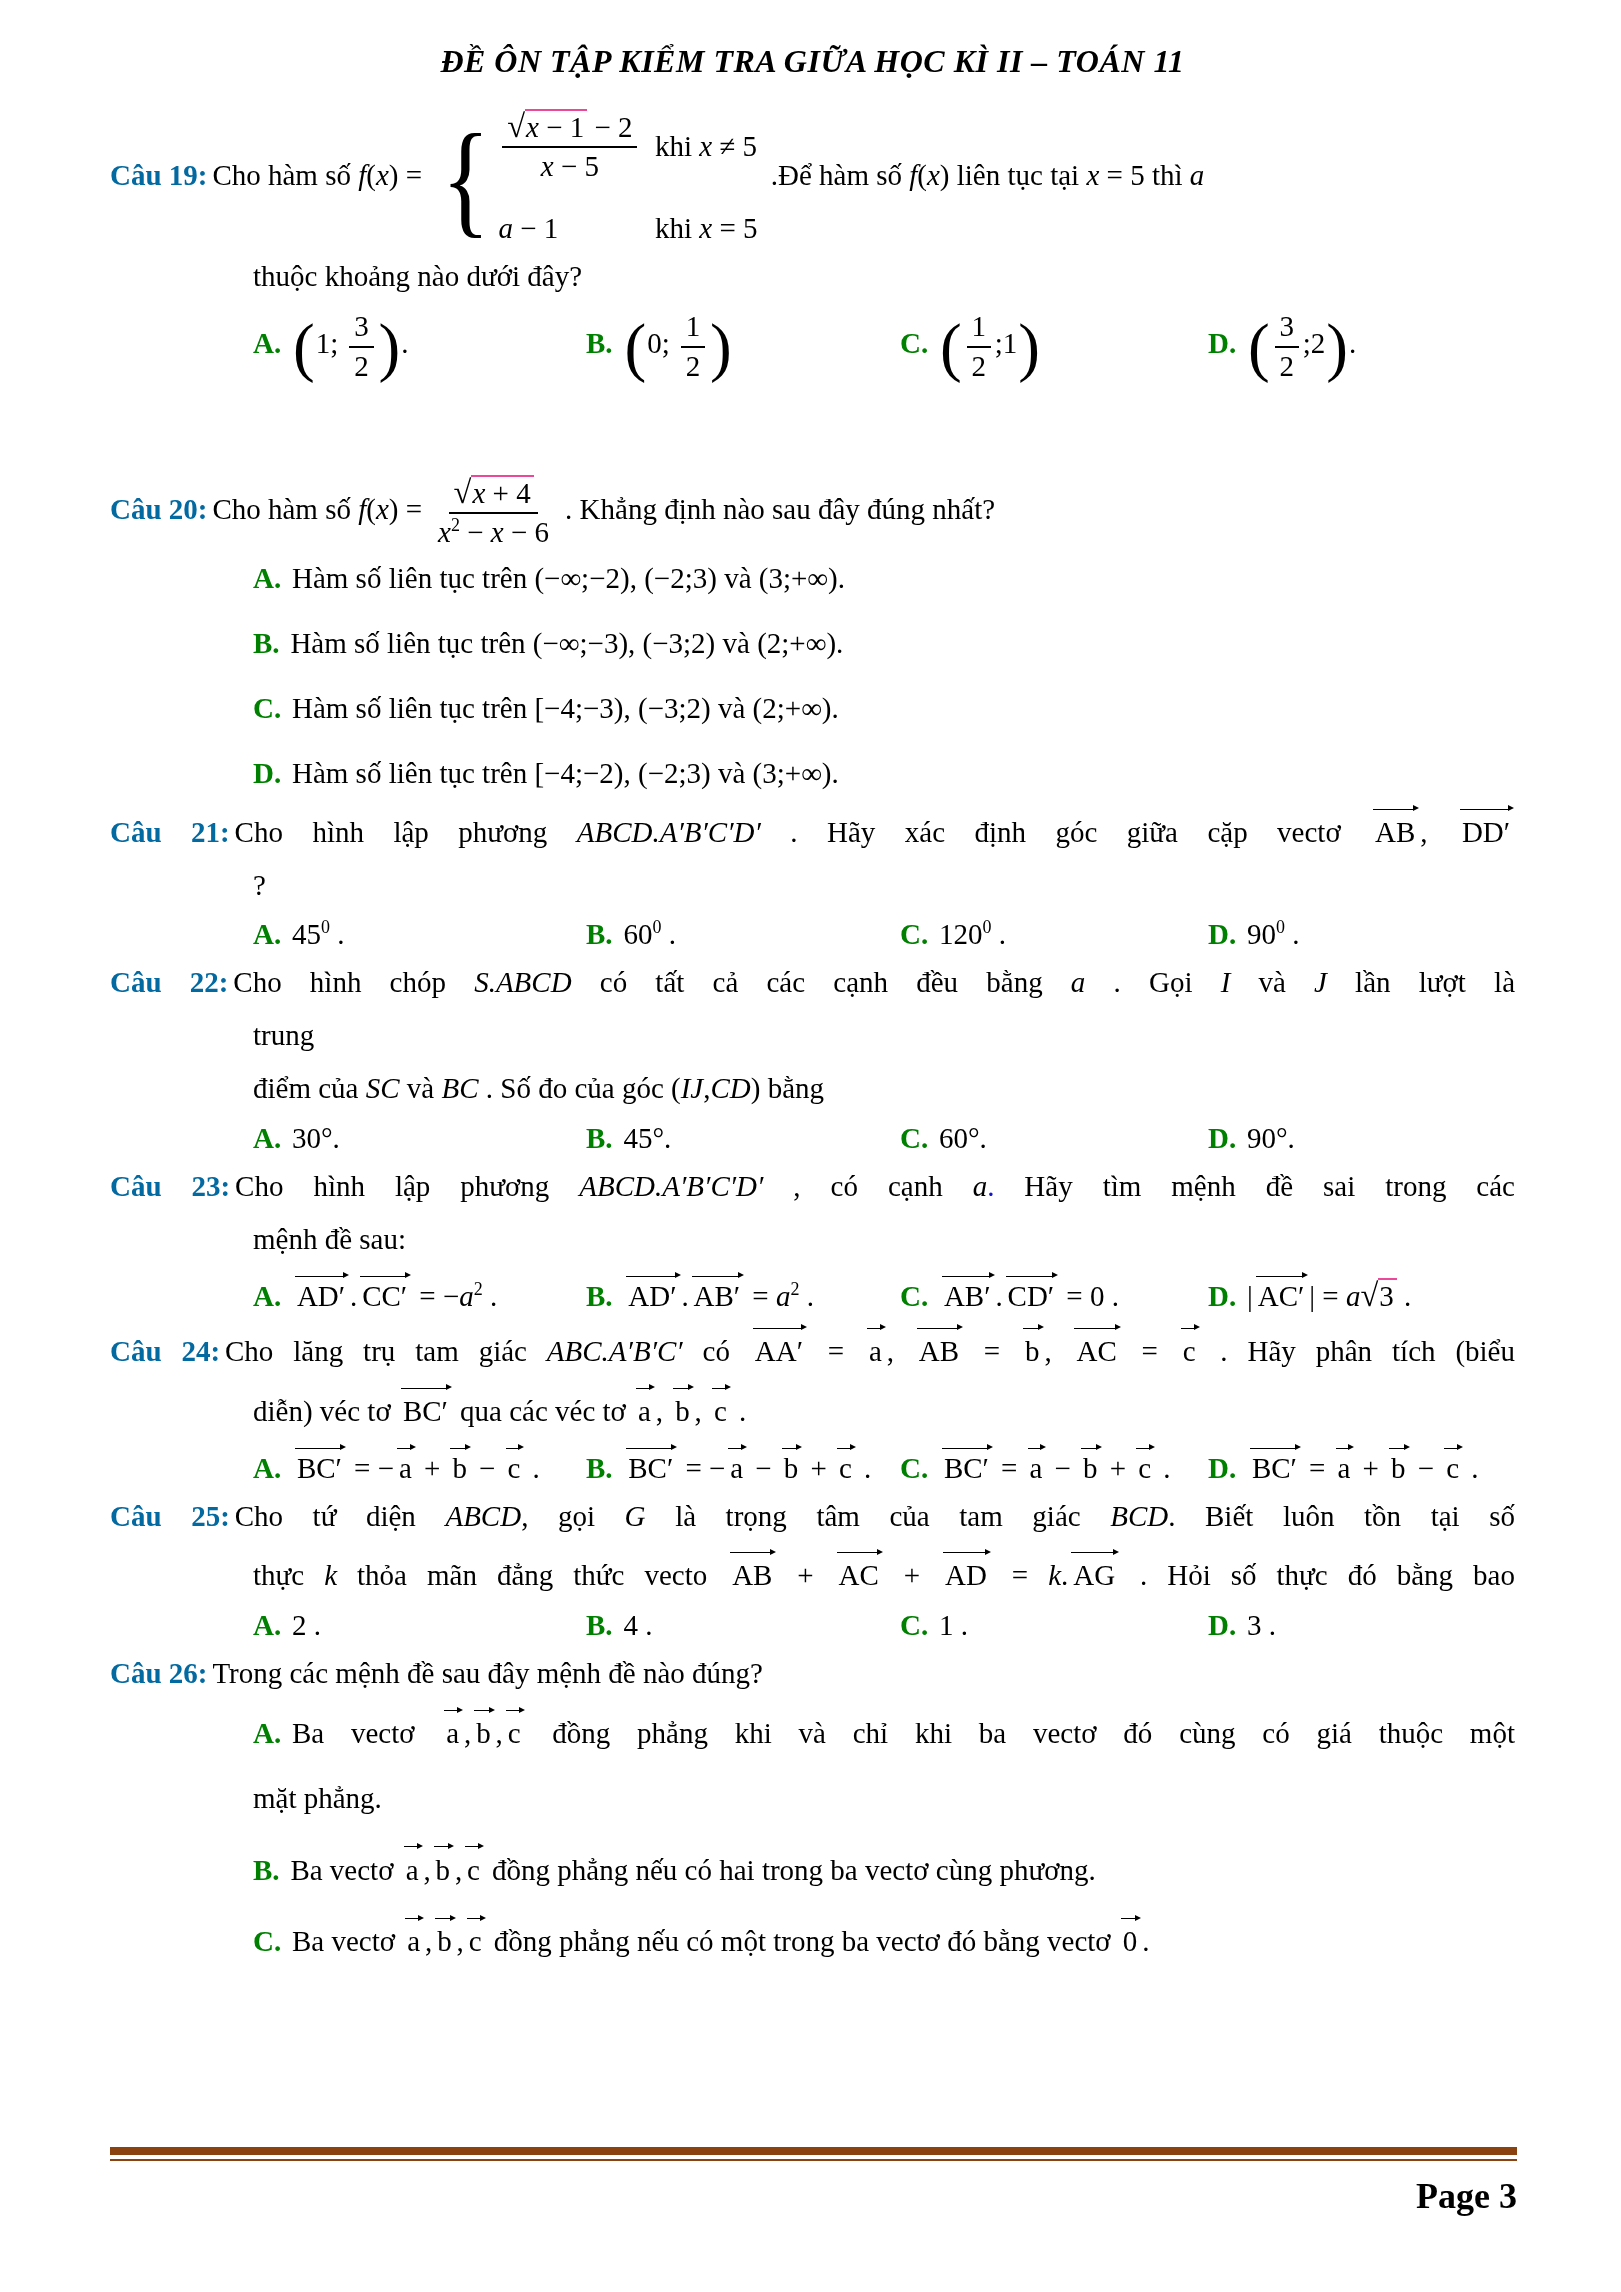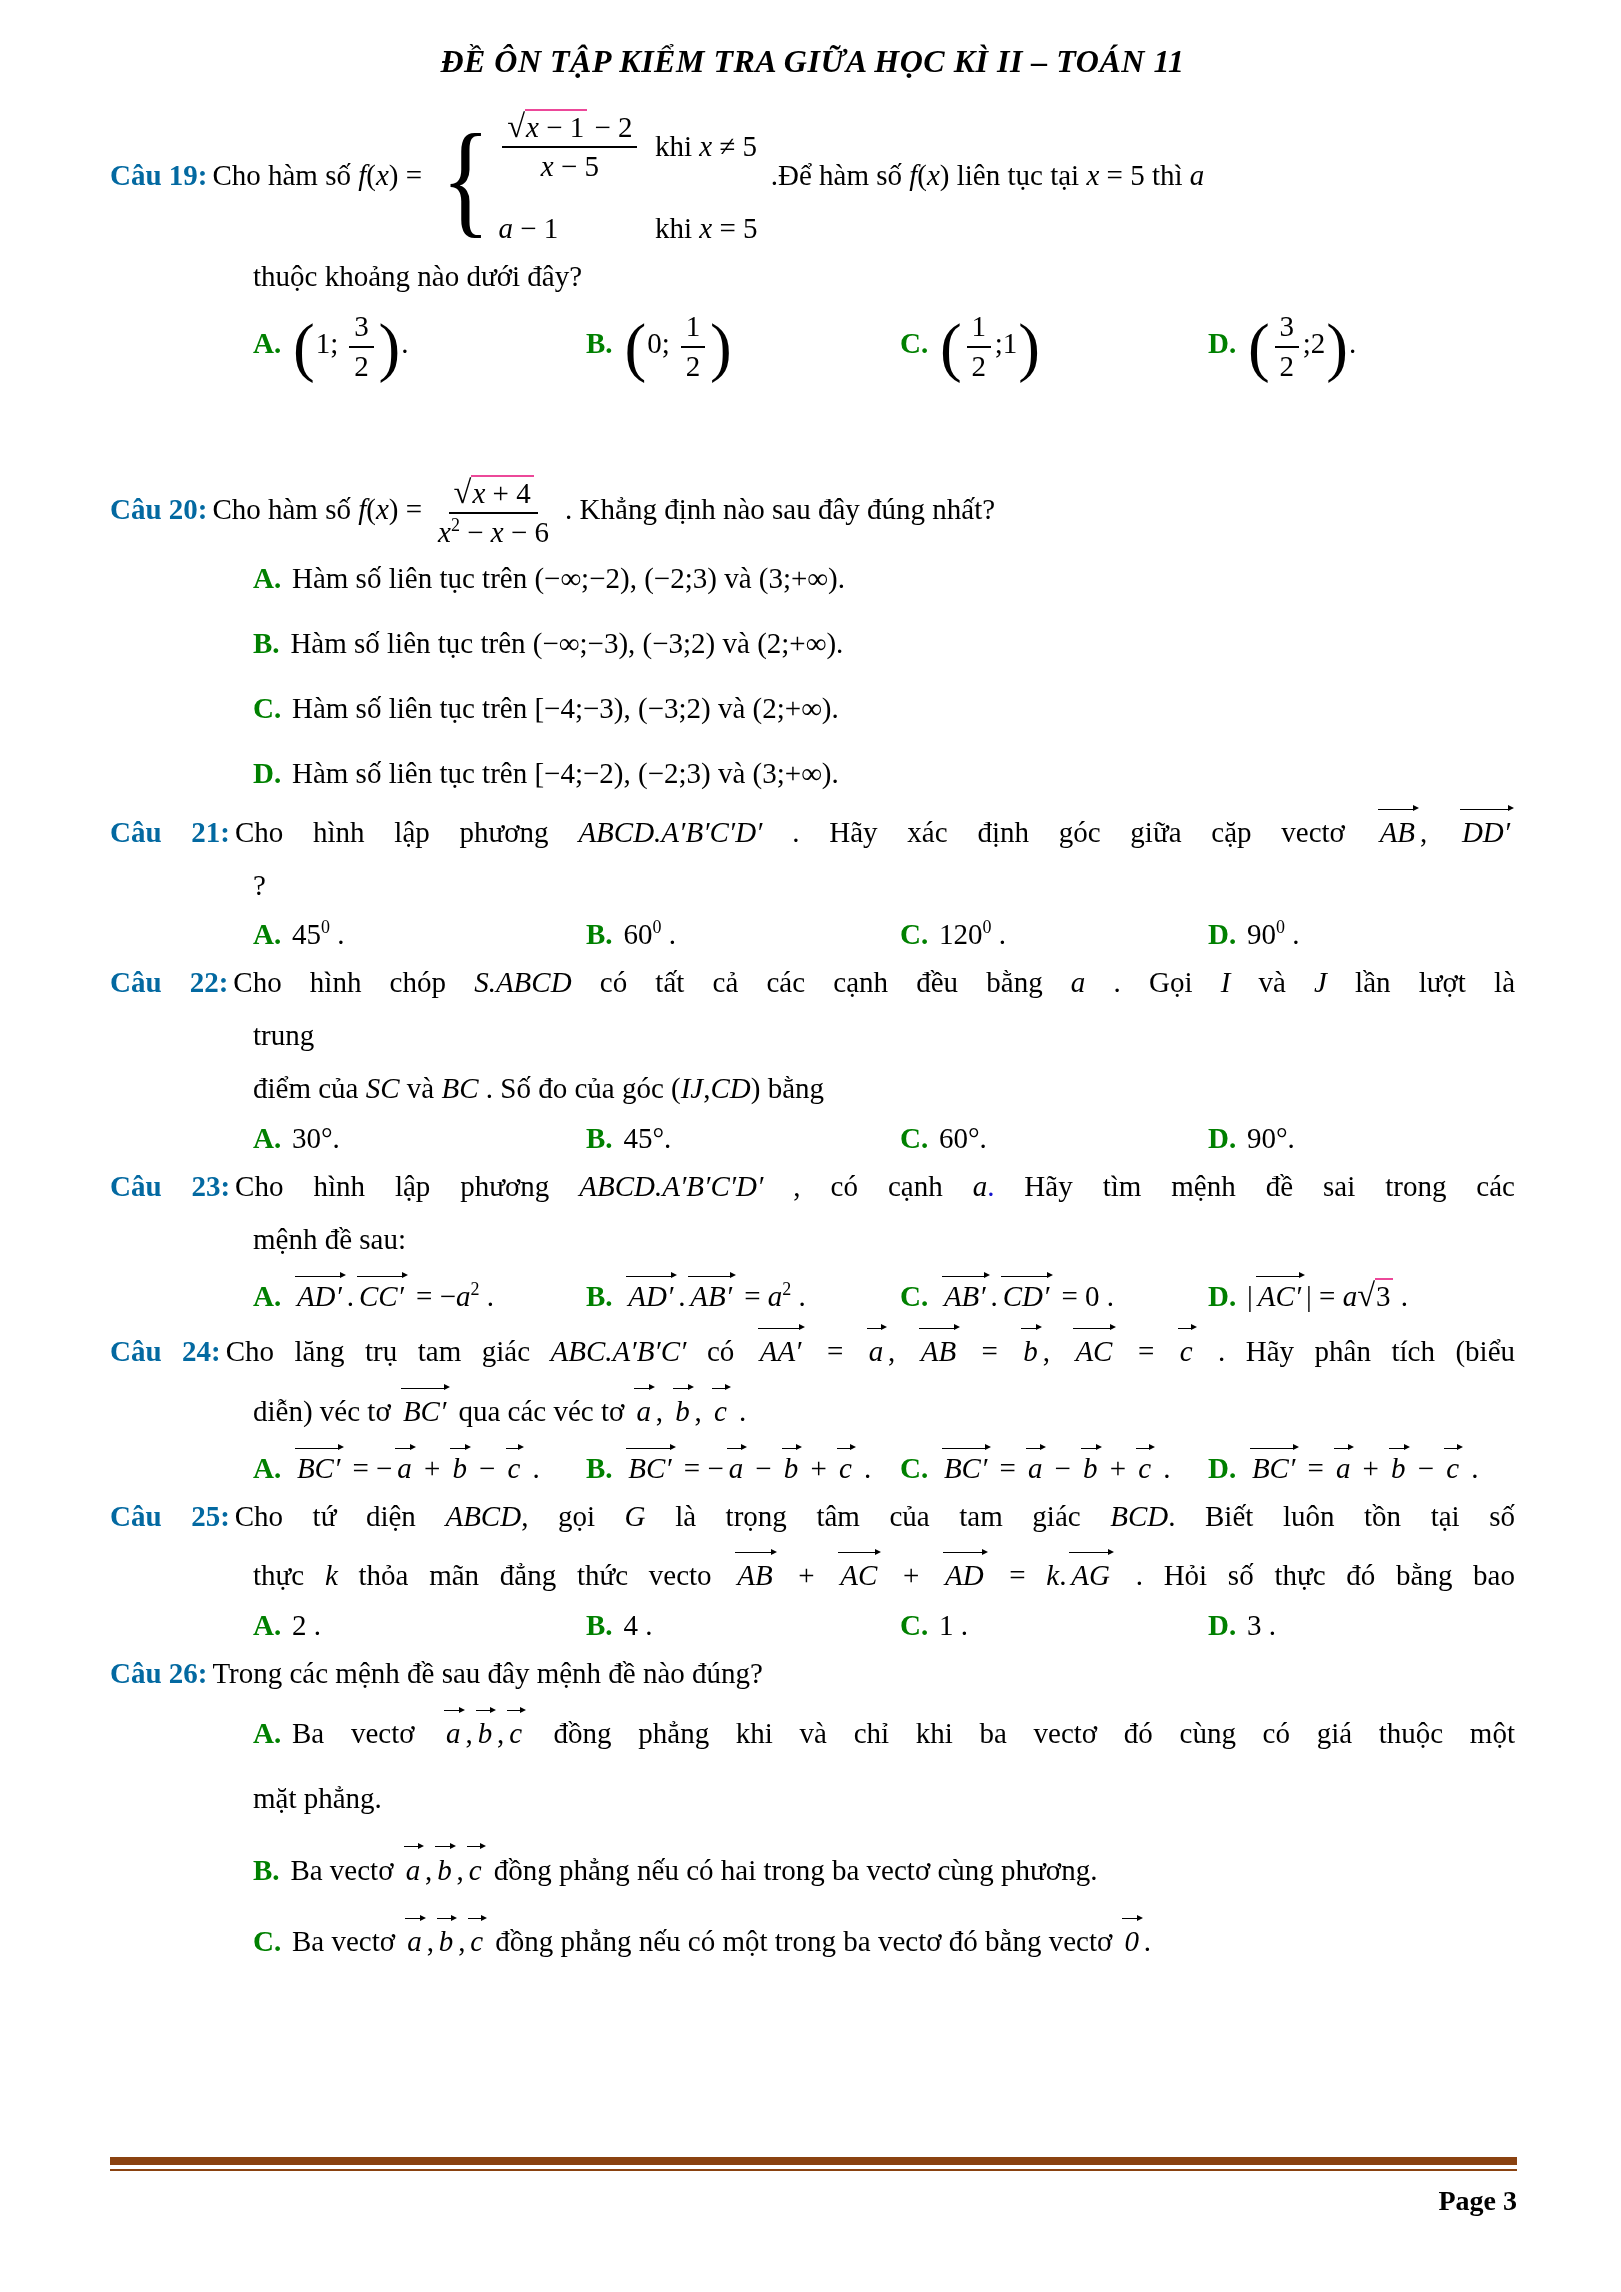--- a/index.html
+++ b/index.html
@@ -34,34 +34,34 @@
   .gap-q19{margin-bottom:92px;}
   
   .frac{display:inline-flex;flex-direction:column;align-items:center;vertical-align:middle;margin:0 3.9px;text-align:center;}
   .fnum{display:block;border-bottom:2px solid #000;padding:0 4.9px 2px 4.9px;line-height:1.15;}
   .fden{display:block;padding:2px 4.9px 0 4.9px;line-height:1.15;}
   
   .sqrt{display:inline-flex;align-items:flex-start;white-space:nowrap;}
   .srad{line-height:1.05;font-size:1.12em;}
   .sbody{border-top:2px solid #ec4899;padding:0 2.9px 0 1px;line-height:1.15;}
   
-  .vec{position:relative;display:inline-block;font-style:italic;margin:0 2.9px;padding:0.24em 2px 0 2px;}
+  .vec{position:relative;display:inline-block;margin:0 2.9px;padding:0.24em 2px 0 2px;}
   .vec::before{content:"";position:absolute;top:0.1em;left:0;right:2.9px;border-top:1.7px solid #000;}
   .vec::after{content:"";position:absolute;top:-0.02em;right:-2px;width:0;height:0;
     border-left:6.9px solid #000;border-top:3.4px solid transparent;border-bottom:3.4px solid transparent;}
   
   .bigp{font-size:2.25em;line-height:0;vertical-align:middle;font-weight:400;padding:0 1px;}
   
   .cases{display:inline-flex;align-items:center;vertical-align:middle;margin:0 5.9px;}
   .cbrace{font-size:4.4em;line-height:0.82;font-weight:400;transform:scaleX(0.8);}
   .crows{display:grid;grid-template-columns:max-content max-content;column-gap:13.7px;row-gap:25.5px;align-items:center;justify-items:start;margin-left:2px;}
   
   .ftr{position:absolute;left:110px;right:104px;bottom:76px;}
   .rule{height:3.9px;border-top:8.8px solid #8a4210;border-bottom:2.9px solid #8a4210;}
-  .pageno{text-align:right;font-weight:bold;font-size:28px;margin-top:13.7px;}
+  .pageno{text-align:right;font-weight:bold;font-size:36px;margin-top:13.7px;}
 </style>
 </head>
 <body>
 
 <div class="page">
   <div class="hdr">ĐỀ ÔN TẬP KIỂM TRA GIỮA HỌC KÌ II –  TOÁN  11</div>
   <div id="questions">
       <div class="q">
         <div class="qline first tall"><span class="qlabel">Câu 19:</span><span>Cho hàm số </span><span class="it">f</span><span>(</span><span class="it">x</span><span>) = </span><span class="cases">
             <span class="cbrace">{</span>

